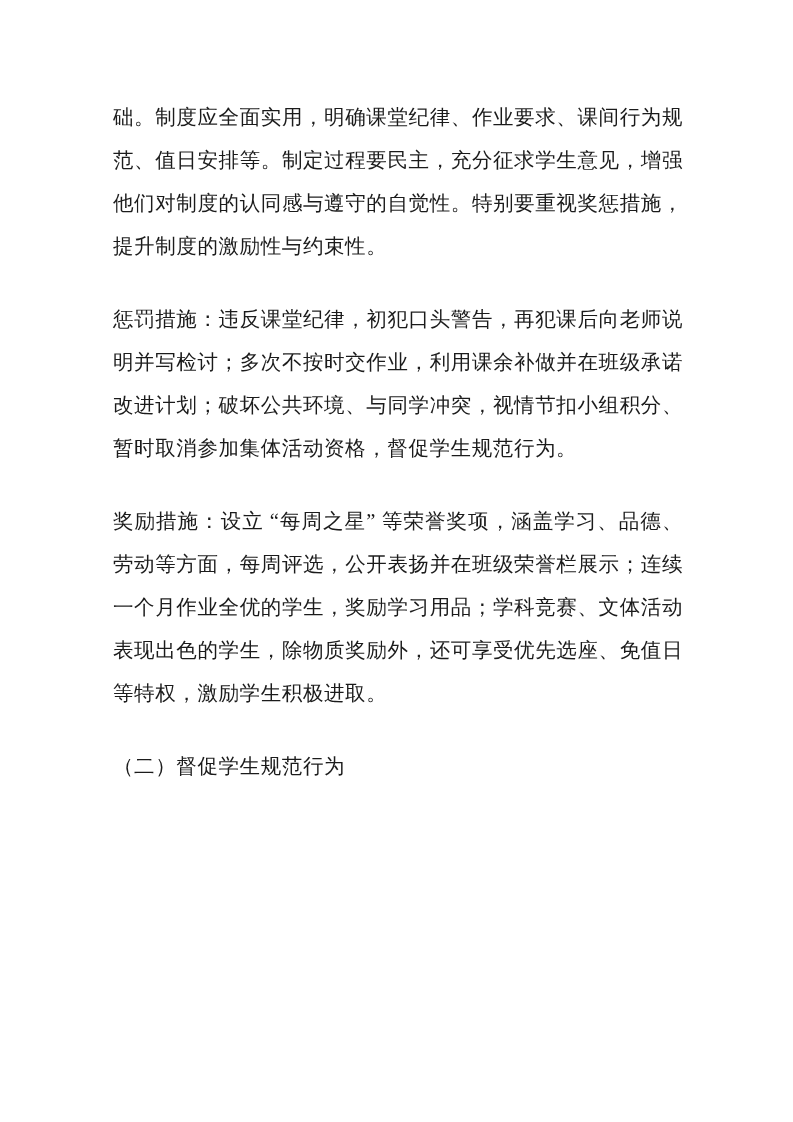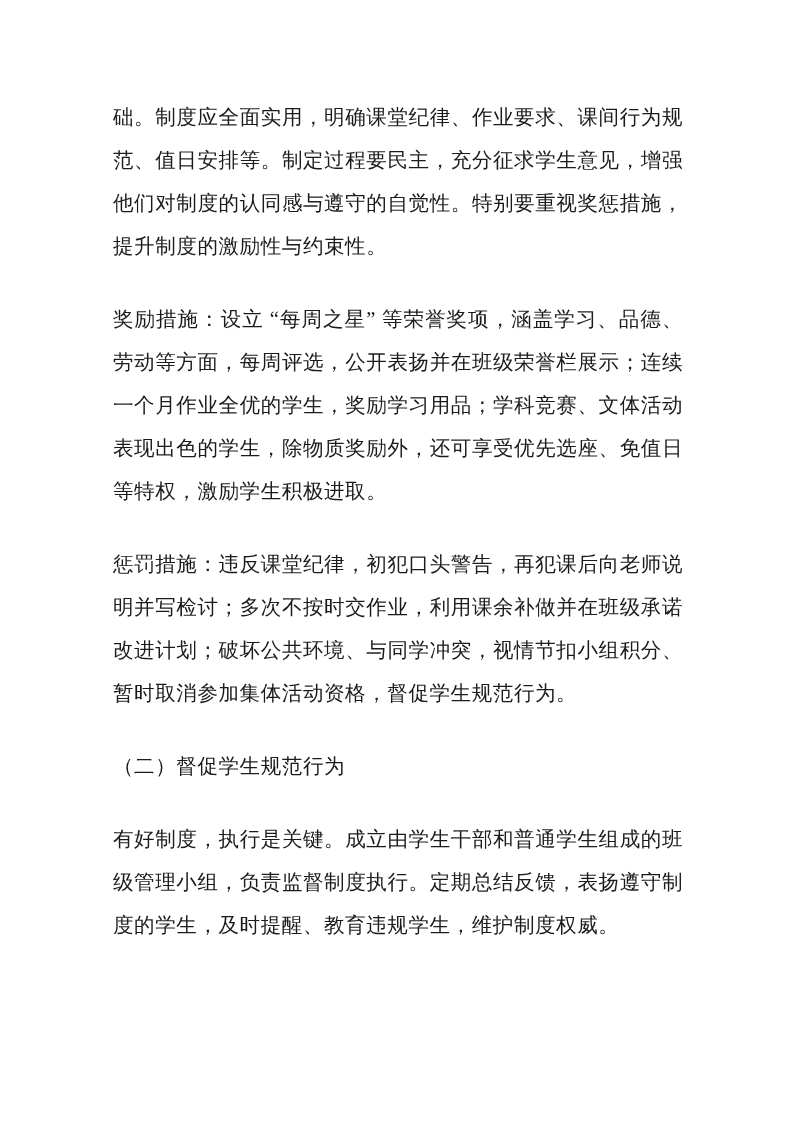--- a/index.html
+++ b/index.html
@@ -39,18 +39,17 @@
   .para.heading {
     margin-bottom: 30px;
   }
 </style>
 </head>
 <body>
 
 <div class="page">
   <div class="doc-body">
     <p class="para">础。制度应全面实用，明确课堂纪律、作业要求、课间行为规范、值日安排等。制定过程要民主，充分征求学生意见，增强他们对制度的认同感与遵守的自觉性。特别要重视奖惩措施，提升制度的激励性与约束性。</p>
+    <p class="para">惩罚措施：违反课堂纪律，初犯口头警告，再犯课后向老师说明并写检讨；多次不按时交作业，利用课余补做并在班级承诺改进计划；破坏公共环境、与同学冲突，视情节扣小组积分、暂时取消参加集体活动资格，督促学生规范行为。</p>
     <p class="para">奖励措施：设立 “每周之星” 等荣誉奖项，涵盖学习、品德、劳动等方面，每周评选，公开表扬并在班级荣誉栏展示；连续一个月作业全优的学生，奖励学习用品；学科竞赛、文体活动表现出色的学生，除物质奖励外，还可享受优先选座、免值日等特权，激励学生积极进取。</p>
-    <p class="para">惩罚措施：违反课堂纪律，初犯口头警告，再犯课后向老师说明并写检讨；多次不按时交作业，利用课余补做并在班级承诺改进计划；破坏公共环境、与同学冲突，视情节扣小组积分、暂时取消参加集体活动资格，督促学生规范行为。</p>
     <p class="para heading">（二）督促学生规范行为</p>
-    <p class="para">有好制度，执行是关键。成立由学生干部和普通学生组成的班级管理小组，负责监督制度执行。定期总结反馈，表扬遵守制度的学生，及时提醒、教育违规学生，维护制度权威。</p>
   </div>
 </div>
 
 </body></html>

